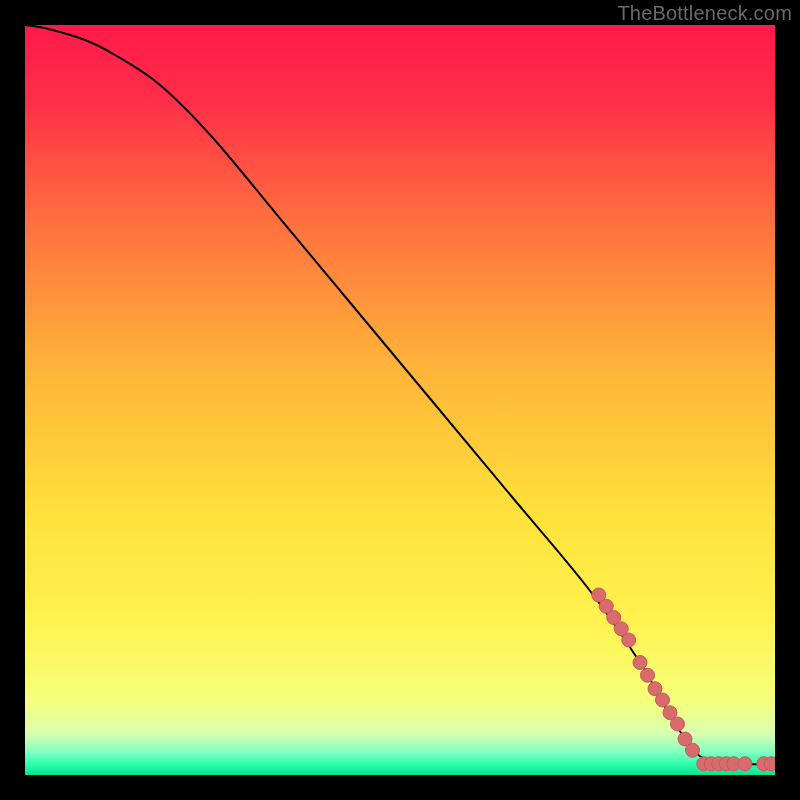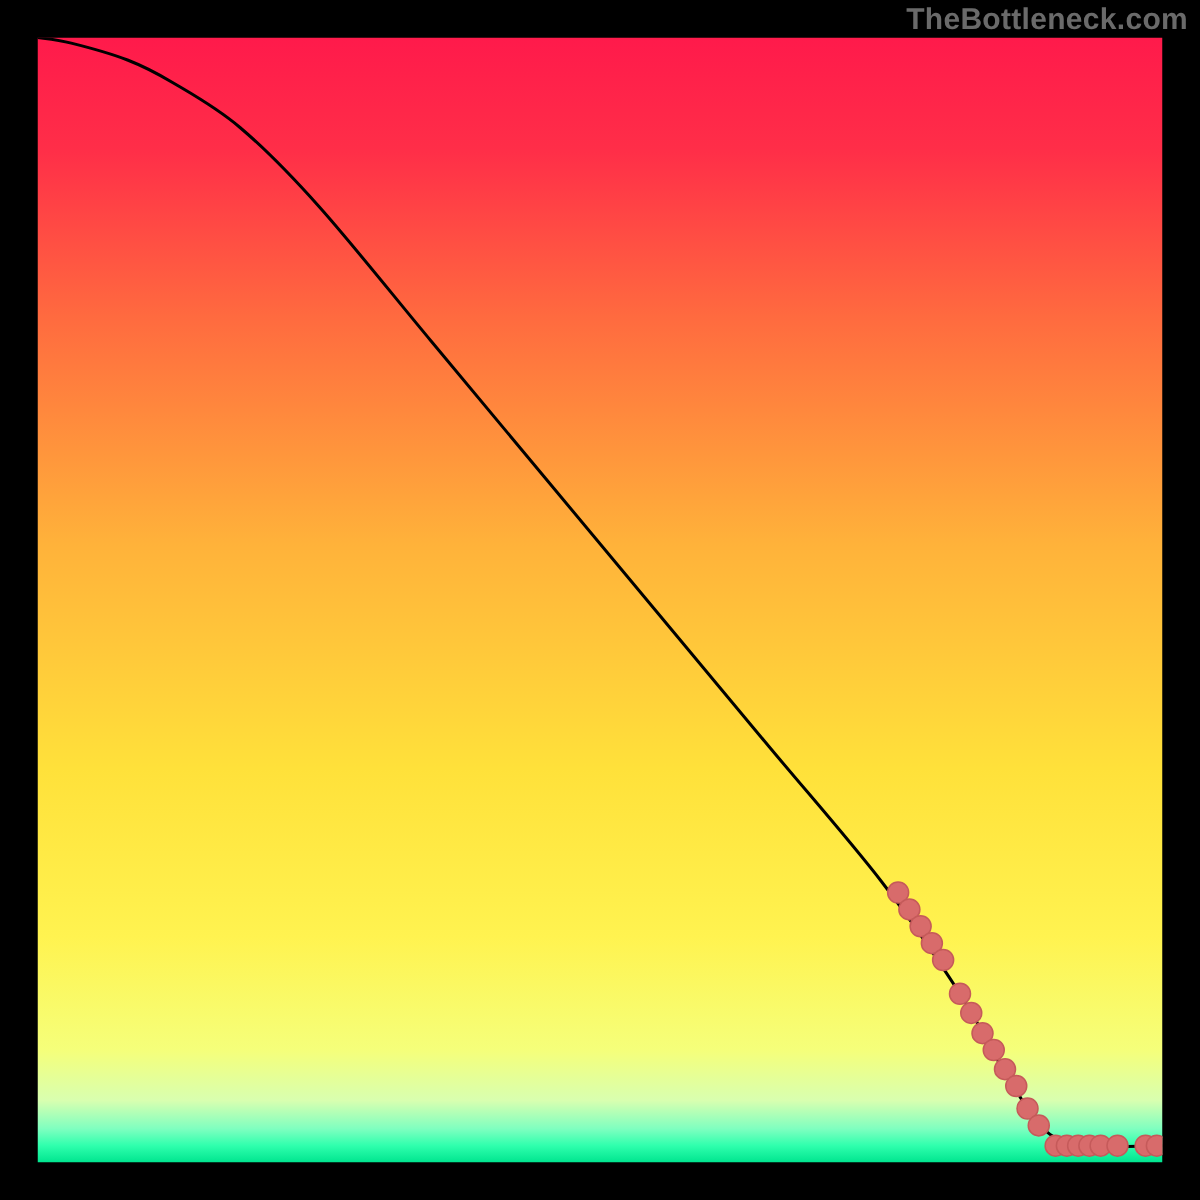--- a/index.html
+++ b/index.html
@@ -16,21 +16,21 @@
     width: 800px;
     height: 800px;
     background: #000;
   }
   .watermark {
     position: absolute;
     top: 2px;
     right: 8px;
     color: #6a6a6a;
     font-size: 20px;
-    font-weight: 700;
+    font-weight: 400;
     letter-spacing: 0.2px;
     user-select: none;
   }
   .plot {
     position: absolute;
     left: 25px;
     top: 25px;
     width: 750px;
     height: 750px;
   }

